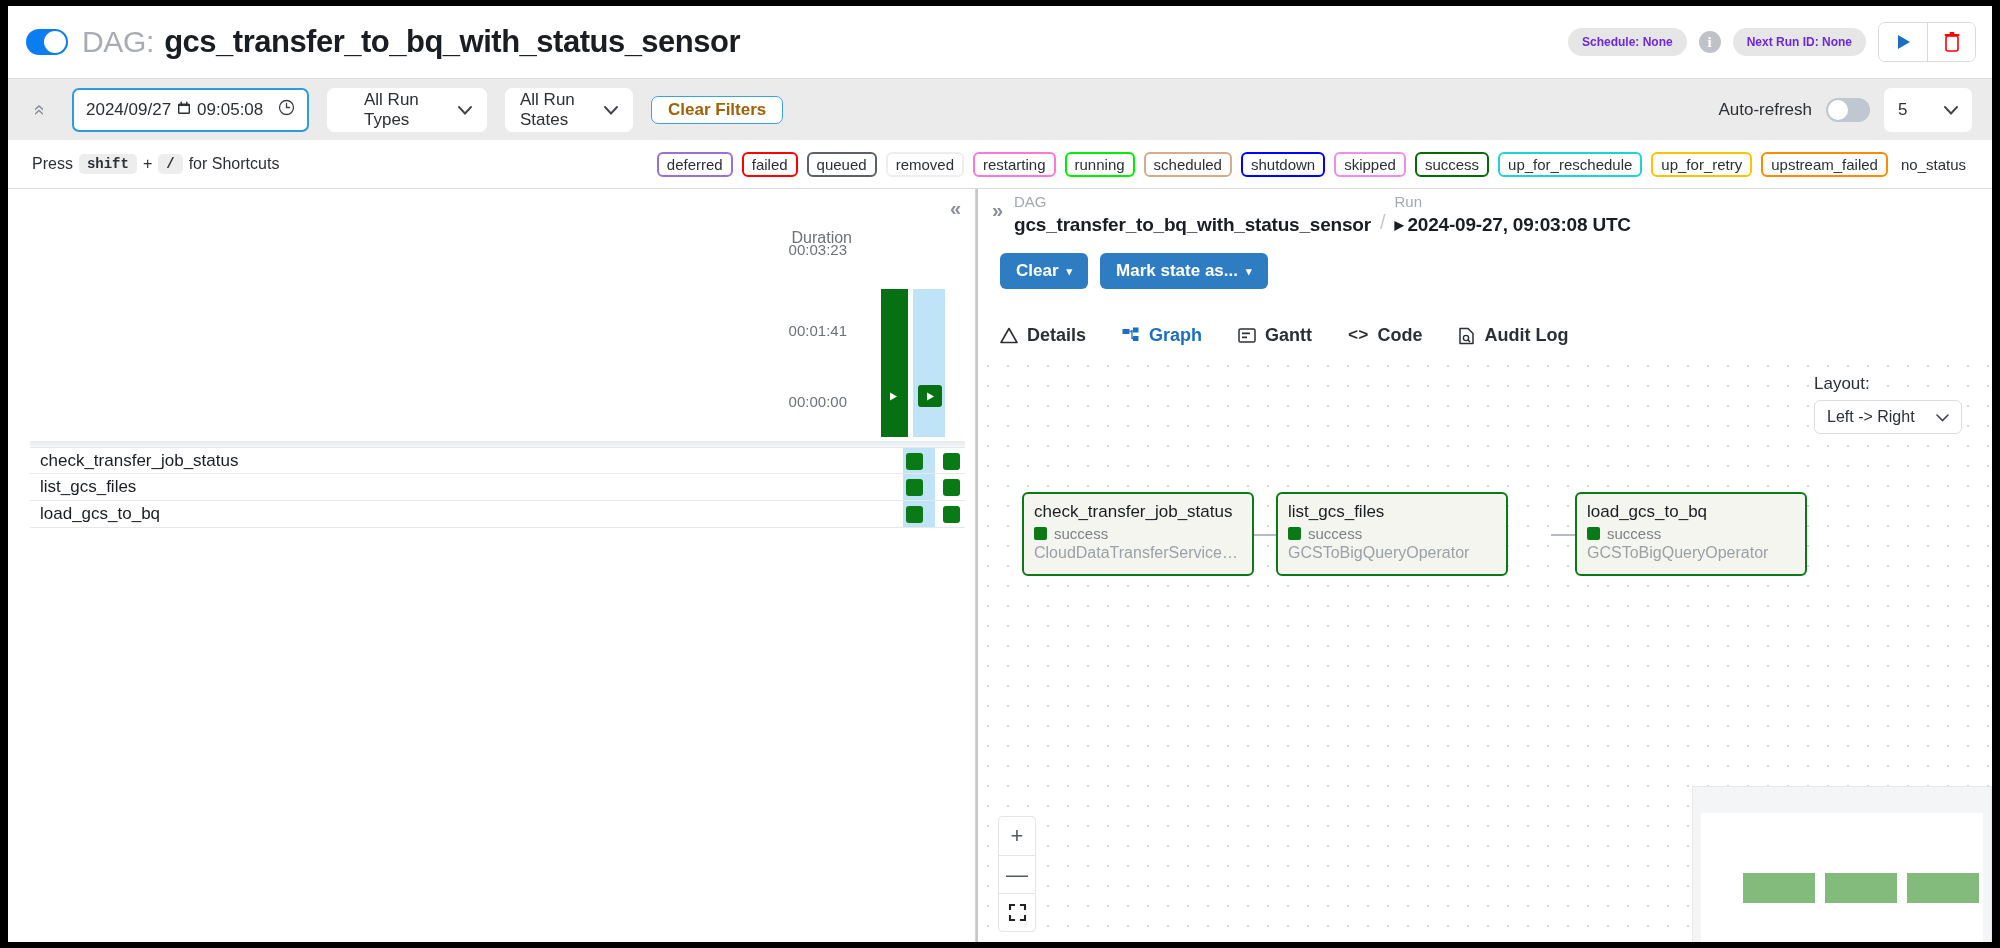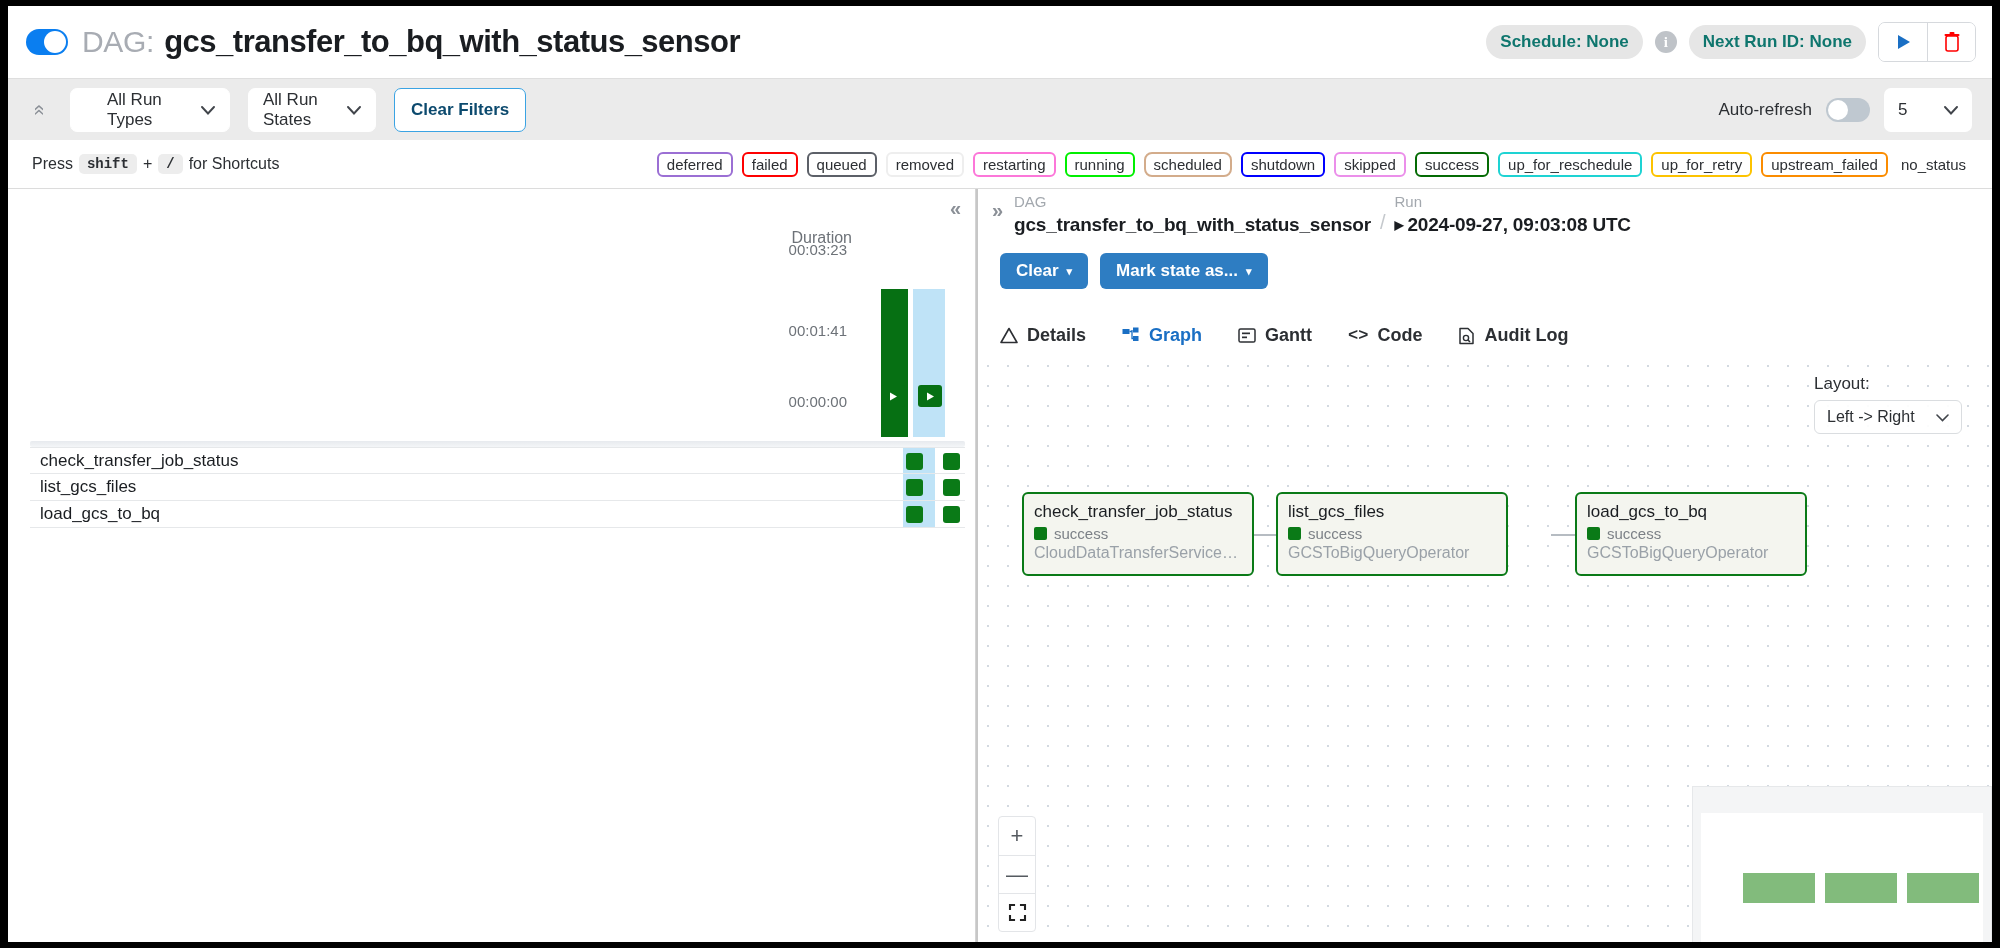--- a/index.html
+++ b/index.html
@@ -43,22 +43,22 @@
   .dag-name {
     margin-left: 10px;
     font-size: 31px; color: #1a1d21; font-weight: 700;
     letter-spacing: -0.5px;
   }
   .topbar-right {
     margin-left: auto; margin-right: 16px;
     display: flex; align-items: center; gap: 12px;
   }
   .pill {
-    background: #e6e6e6; color: #0f766e;
-    font-size: 17px; font-weight: 700;
+    background: #e6e6e6; color: #6d28d9;
+    font-size: 12px; font-weight: 700;
     padding: 7px 14px; border-radius: 17px;
     white-space: nowrap;
   }
   .info-icon {
     width: 22px; height: 22px; border-radius: 50%;
     background: #bfc3c8; color: #fff;
     font-size: 15px; font-weight: 700;
     display: flex; align-items: center; justify-content: center;
     font-family: "Liberation Serif", serif;
   }
@@ -98,23 +98,23 @@
     margin-left: 18px;
     height: 44px; background: #fff; border-radius: 7px;
     display: flex; align-items: center; justify-content: space-between;
     padding: 0 14px; font-size: 17px; color: #2c2f33;
     border: 1px solid #fff;
   }
   .select-box .chev { color: #41454b; font-size: 15px; margin-left: 22px; }
   #run-types-select { width: 160px; padding-left: 36px; }
   #run-states-select { width: 128px; }
   .clear-filters {
-    margin-left: 18px; height: 44px; min-width: 128px;
+    margin-left: 18px; height: 28px; min-width: 128px;
     border: 1px solid #3aa3e3; border-radius: 7px; background: #fff;
-    color: #0c4a6e; font-size: 17px; font-weight: 700;
+    color: #a16207; font-size: 17px; font-weight: 700;
     display: flex; align-items: center; justify-content: center;
     padding: 12px 16px;
   }
   .autorefresh-wrap {
     margin-left: auto; margin-right: 20px;
     display: flex; align-items: center; gap: 14px;
   }
   .autorefresh-label { font-size: 17px; color: #2c2f33; }
   .switch {
     width: 44px; height: 24px; border-radius: 12px; background: #bfc8d0;
@@ -363,20 +363,38 @@
             <rect x="7.5" y="1" width="5" height="2.2" rx="1" fill="#f00"></rect>
           </svg>
         </div>
       </div>
     </div>
   </div>
 
   <div class="filterbar">
     <div class="collapse-chev" style="transform:rotate(90deg)">«</div>
 
+    <div class="date-input">
+      <span>2024/09/27</span>
+      <span class="cal">
+        <svg width="14" height="14" viewBox="0 0 14 14">
+            <rect x="1" y="2.5" width="12" height="10.5" rx="1.5" fill="#2c2f33"></rect>
+            <rect x="2.4" y="5" width="9.2" height="6.5" fill="#fff"></rect>
+            <rect x="3.5" y="0.6" width="1.4" height="3" rx="0.6" fill="#2c2f33"></rect>
+            <rect x="9.1" y="0.6" width="1.4" height="3" rx="0.6" fill="#2c2f33"></rect>
+          </svg>
+      </span>
+      <span>09:05:08</span>
+      <span class="clock">
+        <svg width="17" height="17" viewBox="0 0 17 17">
+            <circle cx="8.5" cy="8.5" r="7" fill="none" stroke="#3b3f45" stroke-width="1.3"></circle>
+            <path d="M8.5 4.3 V8.5 H11.6" fill="none" stroke="#3b3f45" stroke-width="1.3" stroke-linecap="round"></path>
+          </svg>
+      </span>
+    </div>
 
     <div class="select-box" id="run-types-select">
       <span>All Run Types</span>
       <span class="chev">
         <svg width="14" height="9" viewBox="0 0 14 9">
             <path d="M1 1 L7 7.5 L13 1" fill="none" stroke="#41454b" stroke-width="1.9" stroke-linecap="round"></path>
           </svg>
       </span>
     </div>
 
@@ -415,21 +433,21 @@
       <span class="kbd">/</span>
       <span>for Shortcuts</span>
     </div>
     <div class="states" id="states-container">
         <div class="state-chip" style="border-color: rgb(155, 111, 212);">deferred</div>
         <div class="state-chip" style="border-color: rgb(254, 0, 0);">failed</div>
         <div class="state-chip" style="border-color: rgb(92, 96, 104);">queued</div>
         <div class="state-chip" style="border-color: rgb(238, 238, 238);">removed</div>
         <div class="state-chip" style="border-color: rgb(252, 119, 217);">restarting</div>
         <div class="state-chip" style="border-color: rgb(0, 239, 0);">running</div>
-        <div class="state-chip" style="border-color: rgb(211, 172, 139); border-radius: 8px;">scheduled</div>
+        <div class="state-chip" style="border-color: rgb(211, 172, 139);">scheduled</div>
         <div class="state-chip" style="border-color: rgb(0, 0, 255);">shutdown</div>
         <div class="state-chip" style="border-color: rgb(235, 143, 234);">skipped</div>
         <div class="state-chip" style="border-color: rgb(4, 107, 4);">success</div>
         <div class="state-chip" style="border-color: rgb(30, 211, 211);">up_for_reschedule</div>
         <div class="state-chip" style="border-color: rgb(253, 195, 0);">up_for_retry</div>
         <div class="state-chip" style="border-color: rgb(251, 140, 0);">upstream_failed</div>
         <div class="state-plain">no_status</div>
       </div>
   </div>
 

